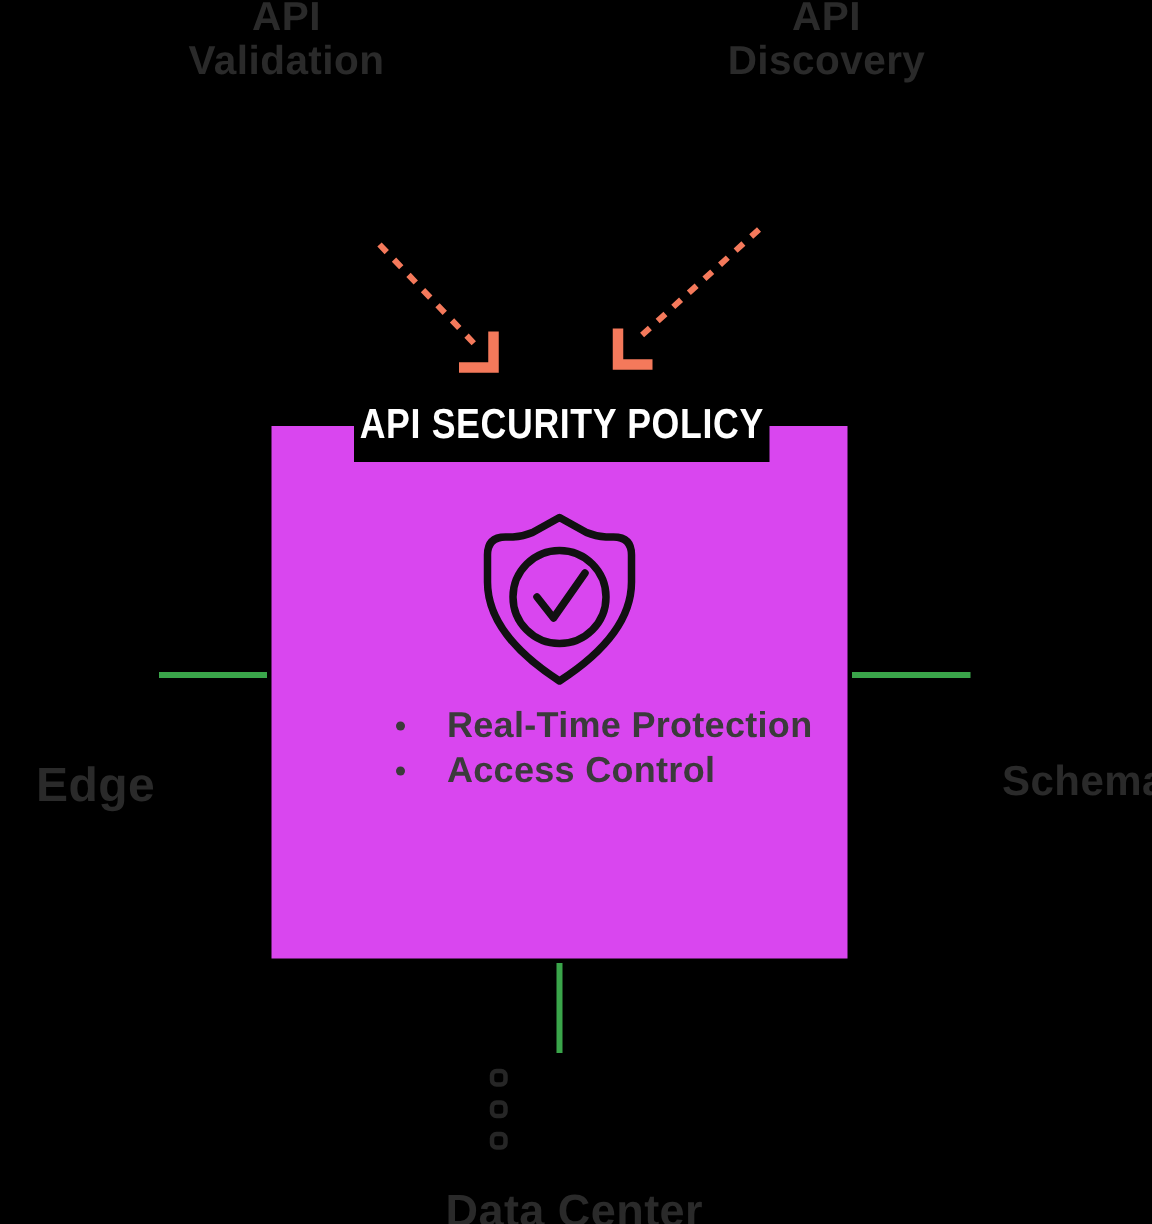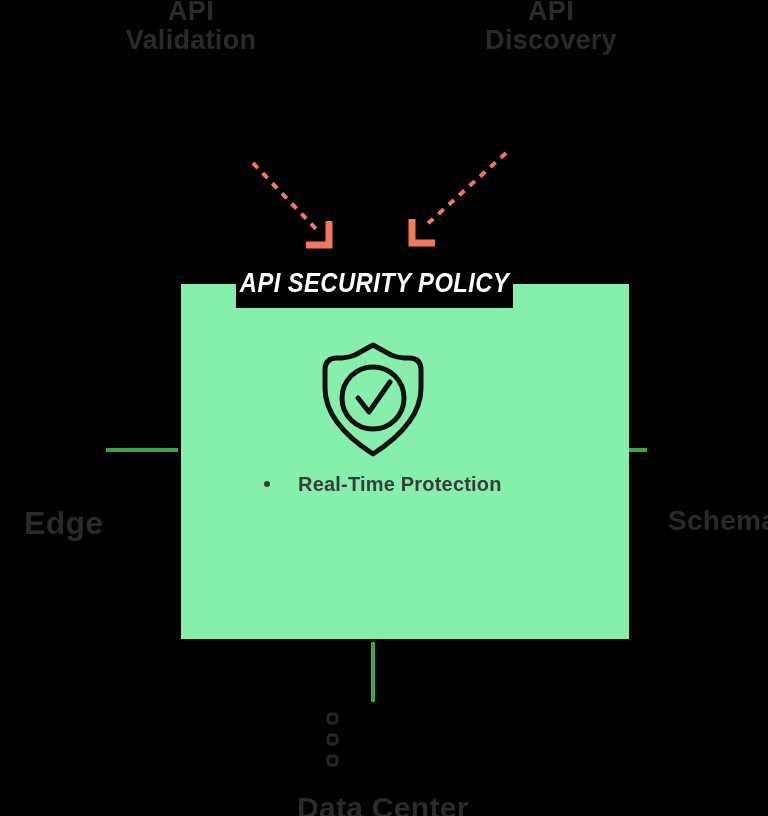--- a/index.html
+++ b/index.html
@@ -31,40 +31,39 @@
   .overlay { position:absolute; left:0; top:0; width:768px; height:816px; pointer-events:none; }
 
   
   .link { position:absolute; background:#3aa54a; }
   .link.left   { left:106px; top:448px; width:72px; height:4px; }
   .link.right  { left:568px; top:448px; width:79px; height:4px; }
   .link.bottom { left:371px; top:642px; width:4px;  height:60px; }
 
   
   .policy-box {
-    position:absolute; left:181px; top:284px; width:448px; height:355px;
-    background:#86efac;
-    font-style:italic;
+    position:absolute; left:181px; top:284px; width:384px; height:355px;
+    background:#d946ef;
   }
   .policy-header {
     position:absolute; left:55px; top:-27px; width:277px; height:51px;
     background:#000000; display:flex; align-items:center; justify-content:center;
   }
   .policy-header span {
     color:#ffffff; font-size:28px; font-weight:700; letter-spacing:0.5px;
     white-space:nowrap; transform:scaleX(0.85);
   }
   .shield { position:absolute; left:136px; top:56px; }
 
   .features {
     position:absolute; left:78px; top:469px; margin:0; padding:0; list-style:none;
   }
   .features li {
     position:relative; padding-left:39px; line-height:30px;
-    color:#3b3b3b; font-size:20px; font-weight:700; letter-spacing:0.2px;
+    color:#3b3b3b; font-size:24px; font-weight:700; letter-spacing:0.2px;
     white-space:nowrap;
   }
   .features li::before {
     content:""; position:absolute; left:5px; top:12px;
     width:6px; height:6px; border-radius:50%; background:#3b3b3b;
   }
   
   .features { left:259px; }
 
   .server-dots { position:absolute; left:323px; top:709px; }
@@ -107,20 +106,21 @@
       <g stroke="#111111" stroke-width="5" fill="none" stroke-linejoin="round" stroke-linecap="round">
         <path d="M56 5 L38 15 Q32 17.5 25 18 L20 18 Q8 18 8 30 L8 48 Q8 83 56 114 Q104 83 104 48 L104 30 Q104 18 92 18 L87 18 Q80 17.5 74 15 L56 5 Z"></path>
         <circle cx="56" cy="58" r="31"></circle>
         <polyline points="41,58 52,72 73,42"></polyline>
       </g>
     </svg>
   </div>
 
   <ul class="features">
     <li>Real-Time Protection</li>
+    <li>Access Control</li>
   </ul>
 
   <div class="side-label edge">Edge</div>
   <div class="side-label cloud">Schema</div>
   <div class="side-label dcenter">Data Center</div>
 
   <svg class="server-dots" width="20" height="62" viewBox="0 0 20 62">
     <g stroke="#262626" stroke-width="3" fill="none">
       <rect x="5" y="5" width="9" height="9" rx="3"></rect>
       <rect x="5" y="26" width="9" height="9" rx="3"></rect>

